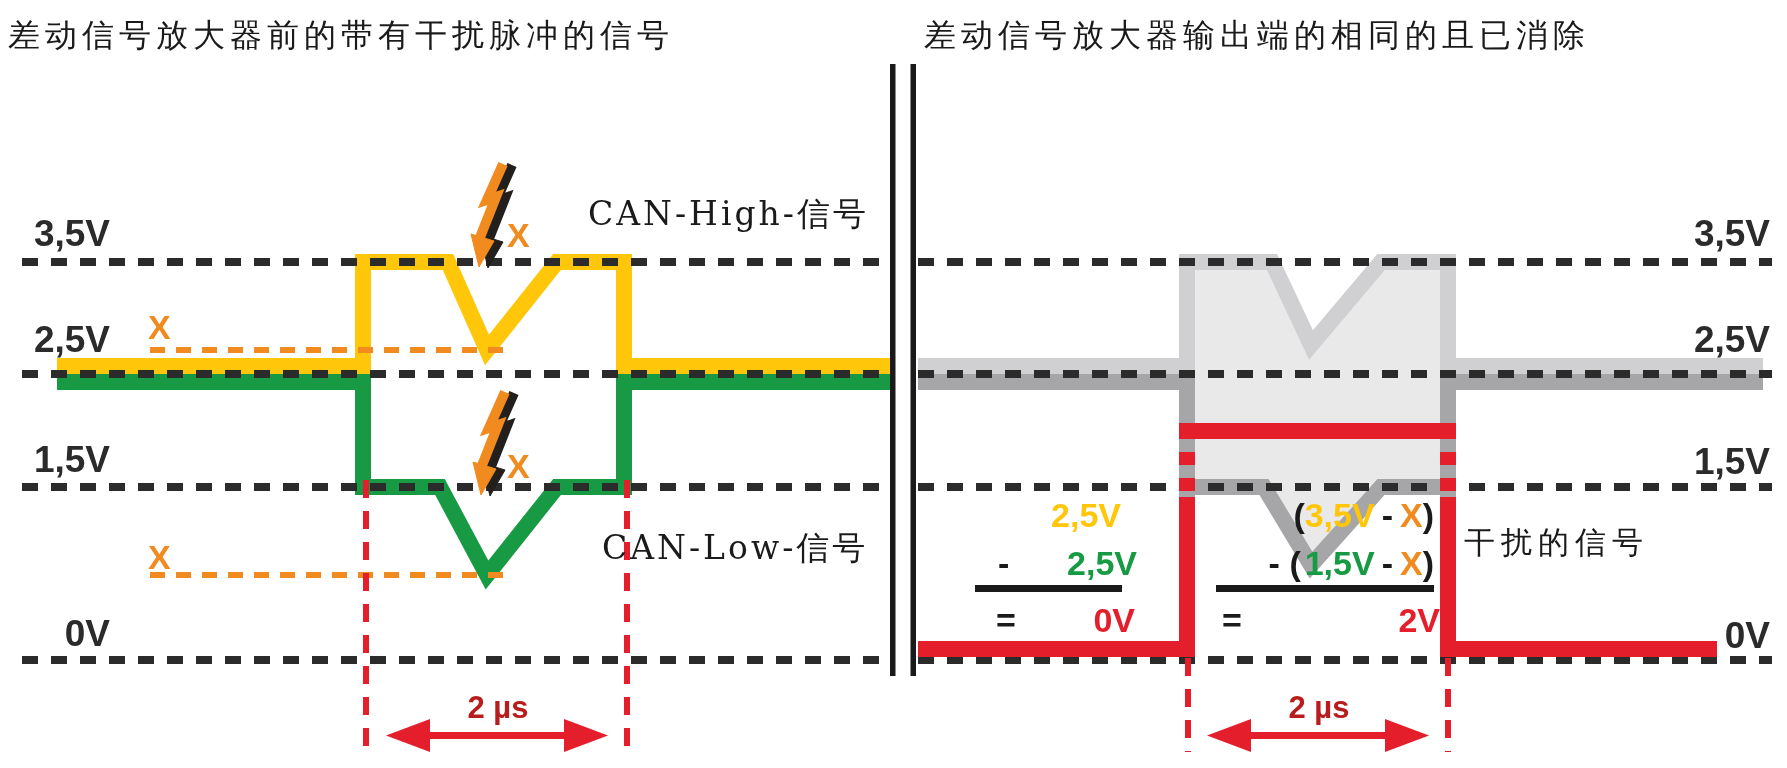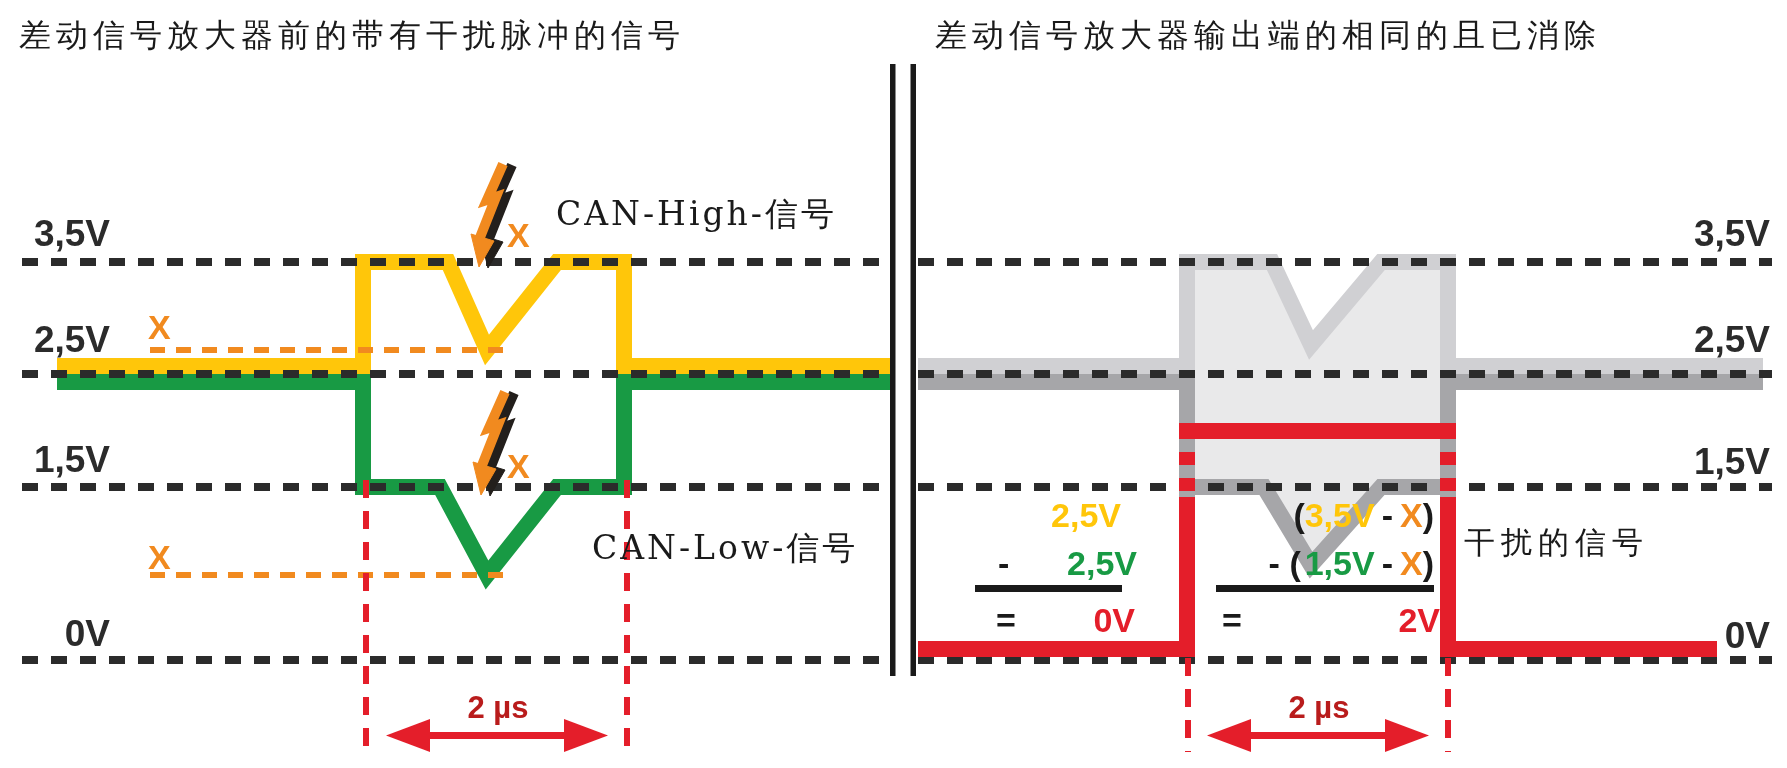--- a/index.html
+++ b/index.html
@@ -1,25 +1,25 @@
 <!DOCTYPE html>
 <html><head>
 <meta charset="utf-8">
 <style>
   html,body{margin:0;padding:0;background:#ffffff;}
   #stage{position:relative;width:1787px;height:768px;background:#fff;overflow:hidden;
          font-family:"Liberation Sans",sans-serif;}
   .abs{position:absolute;}
   .cn{font-family:"DejaVu Serif","Liberation Serif",serif;color:#1a1a1a;}
-  .title{font-size:32px;letter-spacing:5px;white-space:nowrap;margin-left:11px;}
+  .title{font-size:32px;letter-spacing:5px;white-space:nowrap;}
   .vlabel{font-size:37px;font-weight:700;color:#2b2b2b;letter-spacing:0px;
           width:88px;text-align:right;line-height:44px;white-space:nowrap;}
   .vlabelR{width:110px;}
   .xmark{font-size:34px;font-weight:700;color:#F18A1F;line-height:34px;}
-  .siglabel{font-size:33px;letter-spacing:3px;white-space:nowrap;}
+  .siglabel{font-size:33px;letter-spacing:3px;white-space:nowrap;margin-left:32px;}
   .uslabel{font-size:31px;font-weight:700;color:#b91c1c;width:140px;text-align:center;}
   .frow{display:flex;align-items:center;font-size:34px;font-weight:700;height:46px;white-space:nowrap;}
   .frow span{display:inline-block;}
   .op{color:#1a1a1a;margin:0 7px;}
   .fbar{background:#1a1a1a;height:7px;}
   .yel{color:#FFC60A;} .grn{color:#189A44;} .orn{color:#F18A1F;} .red{color:#E41E2A;}
 </style>
 </head>
 <body>
 
@@ -114,21 +114,21 @@
   <div class="abs vlabel vlabelR" style="left:1660px;top:318px;">2,5V</div>
   <div class="abs vlabel vlabelR" style="left:1660px;top:440px;">1,5V</div>
   <div class="abs vlabel vlabelR" style="left:1660px;top:614px;">0V</div>
 
   <div class="abs xmark" style="left:148px;top:310px;">X</div>
   <div class="abs xmark" style="left:148px;top:540px;">X</div>
   <div class="abs xmark" style="left:507px;top:218px;">X</div>
   <div class="abs xmark" style="left:507px;top:449px;">X</div>
 
   <div class="abs cn siglabel" style="left:556px;top:192px;">CAN-High-信号</div>
-  <div class="abs cn siglabel" style="left:592px;top:526px;">CAN-Low-信号</div>
+  <div class="abs cn siglabel" style="left:570px;top:526px;">CAN-Low-信号</div>
   <div class="abs cn" style="left:1464px;top:522px;font-size:31px;letter-spacing:6px;">干扰的信号</div>
 
   <div class="abs uslabel" style="left:428px;top:690px;">2 µs</div>
   <div class="abs uslabel" style="left:1249px;top:690px;">2 µs</div>
 
   <div class="abs frow" style="left:975px;top:492px;width:146px;justify-content:flex-end;padding-right:14px;">
     <span class="yel">2,5V</span>
   </div>
   <div class="abs frow" style="left:975px;top:540px;width:146px;justify-content:space-between;padding:0 14px 0 16px;">
     <span class="op">-</span>

